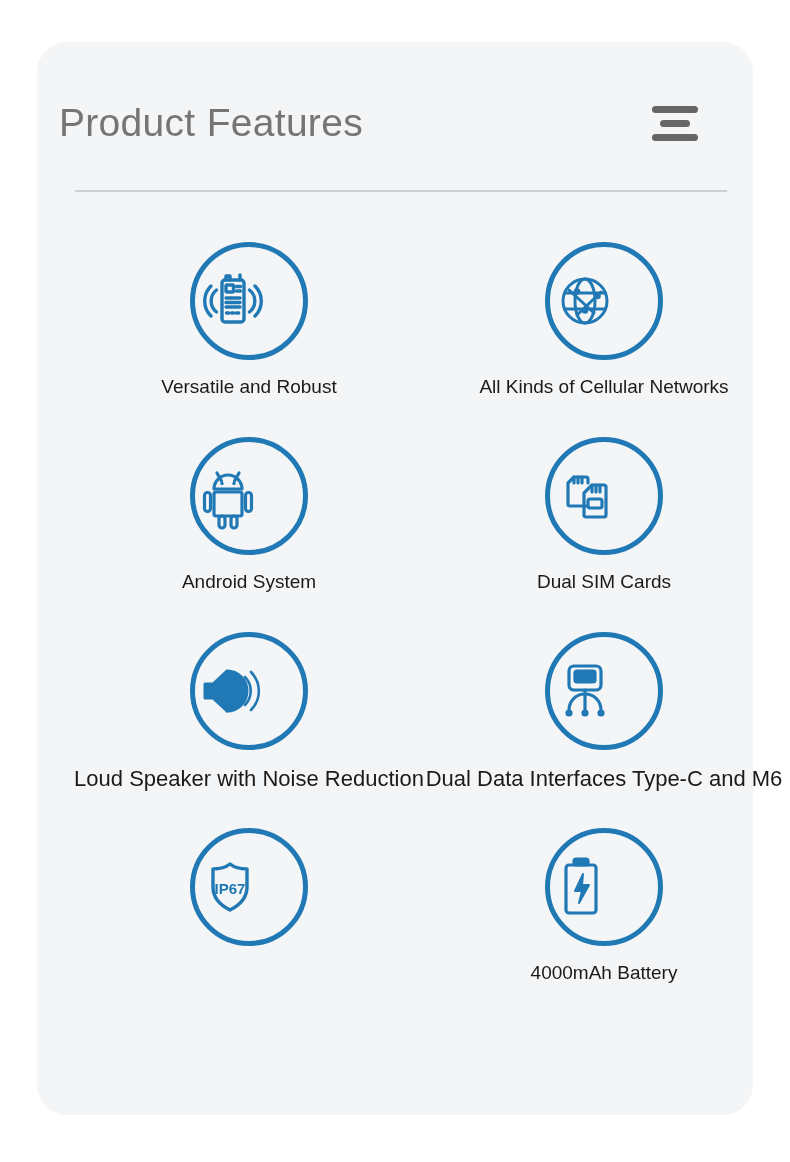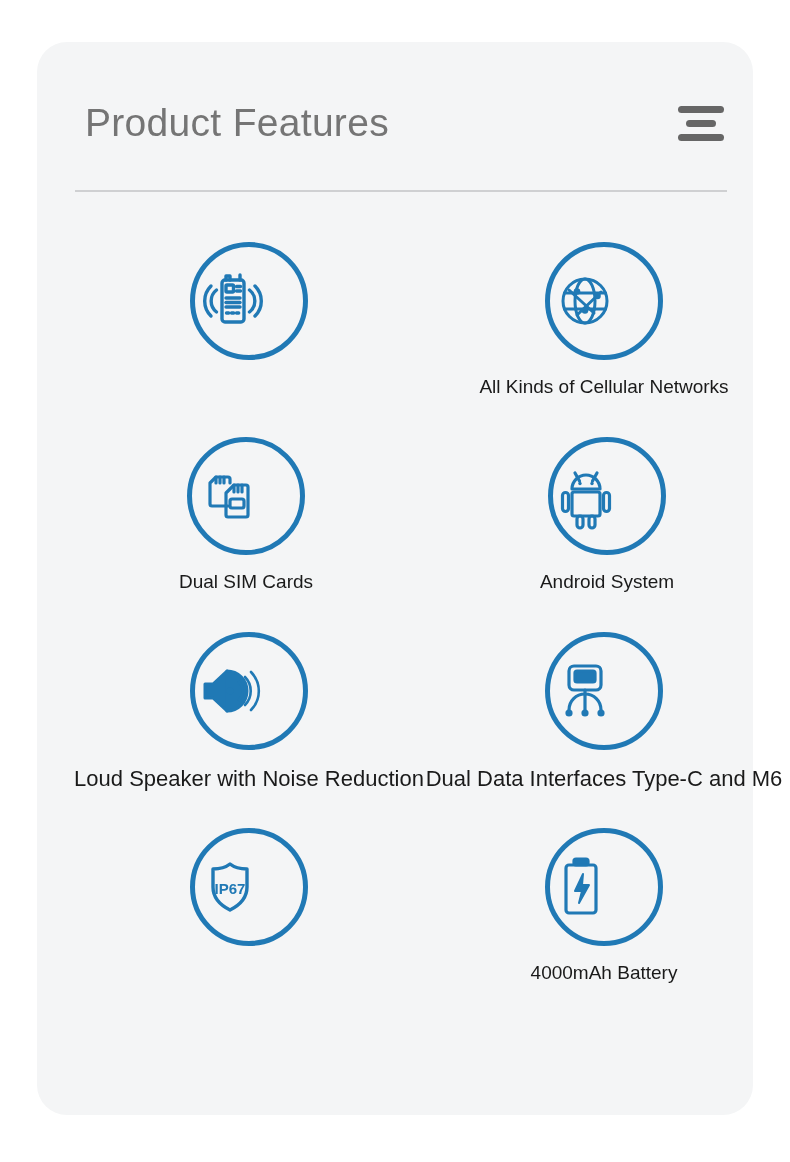--- a/index.html
+++ b/index.html
@@ -25,21 +25,21 @@
     top: 42px;
     width: 716px;
     height: 1073px;
     background: #f4f5f6;
     border-radius: 30px;
   }
 
   
   .card-header {
     position: absolute;
-    left: 48px;
+    left: 22px;
     top: 45px;
     width: 640px;
     height: 70px;
     display: flex;
     align-items: center;
     justify-content: space-between;
     text-align: right;
   }
 
   .card-title {
@@ -174,20 +174,21 @@
               <path d="M36.5 50 h2.2"></path>
               <path d="M41.5 50 h2.2"></path>
 
               <path d="M21.5 27 a14 14 0 0 0 0 22"></path>
               <path d="M16 23 a21 21 0 0 0 0 30"></path>
 
               <path d="M54.5 27 a14 14 0 0 1 0 22"></path>
               <path d="M60 23 a21 21 0 0 1 0 30"></path>
             </svg>
           </div>
+          <div class="cell-label">Versatile and Robust</div>
         </div>
 
         <div class="cell col-right">
           <div class="icon-circle">
             <svg width="70" height="70" viewBox="0 0 70 70" fill="none" stroke="#2079b5" stroke-width="3" stroke-linecap="round" stroke-linejoin="round">
               <circle cx="35" cy="35" r="22"></circle>
               <ellipse cx="35" cy="35" rx="10" ry="22"></ellipse>
               <path d="M14.5 27 h41"></path>
               <path d="M14.5 43 h41"></path>
 
@@ -198,64 +199,64 @@
               <circle cx="35" cy="44.5" r="3.3" fill="#2079b5" stroke="none"></circle>
             </svg>
           </div>
           <div class="cell-label">All Kinds of Cellular Networks</div>
         </div>
 
       </div>
 
       <div class="grid-row row-gap-2">
 
+        <div class="cell col-left">
+          <div class="icon-circle">
+            <svg width="66" height="70" viewBox="0 0 66 70" fill="none" stroke="#2079b5" stroke-width="3.2" stroke-linecap="round" stroke-linejoin="round">
+
+              <path d="M22 12 L26.5 20"></path>
+              <path d="M44 12 L39.5 20"></path>
+
+              <path d="M19 28 a14 14 0 0 1 28 0 z"></path>
+
+              <circle cx="27" cy="22.5" r="1.7" fill="#2079b5" stroke="none"></circle>
+              <circle cx="39" cy="22.5" r="1.7" fill="#2079b5" stroke="none"></circle>
+
+              <rect x="19" y="31" width="28" height="24" rx="2"></rect>
+
+              <rect x="9.5" y="31.5" width="6" height="19" rx="3"></rect>
+              <rect x="50.5" y="31.5" width="6" height="19" rx="3"></rect>
+
+              <rect x="24" y="55" width="6" height="12" rx="3"></rect>
+              <rect x="36" y="55" width="6" height="12" rx="3"></rect>
+            </svg>
+          </div>
+          <div class="cell-label">Android System</div>
+        </div>
+
         <div class="cell col-right">
           <div class="icon-circle">
             <svg width="72" height="70" viewBox="0 0 72 70" fill="none" stroke="#2079b5" stroke-width="3.2" stroke-linecap="round" stroke-linejoin="round">
 
               <path d="M36 45 H20 a2 2 0 0 1 -2 -2 V22 l6 -6 h12 a2 2 0 0 1 2 2 v4"></path>
               <path d="M24 16 v6"></path>
               <path d="M28 16 v6"></path>
               <path d="M32 16 v6"></path>
 
               <path d="M36 56 H54 a2 2 0 0 0 2 -2 V26 a2 2 0 0 0 -2 -2 H42 l-8 8 v22 a2 2 0 0 0 2 2 z"></path>
               <path d="M42 24 v7"></path>
               <path d="M46 24 v7"></path>
               <path d="M50 24 v7"></path>
 
               <rect x="38" y="38" width="14" height="9" rx="2"></rect>
             </svg>
           </div>
           <div class="cell-label">Dual SIM Cards</div>
         </div>
 
-        <div class="cell col-left">
-          <div class="icon-circle">
-            <svg width="66" height="70" viewBox="0 0 66 70" fill="none" stroke="#2079b5" stroke-width="3.2" stroke-linecap="round" stroke-linejoin="round">
-
-              <path d="M22 12 L26.5 20"></path>
-              <path d="M44 12 L39.5 20"></path>
-
-              <path d="M19 28 a14 14 0 0 1 28 0 z"></path>
-
-              <circle cx="27" cy="22.5" r="1.7" fill="#2079b5" stroke="none"></circle>
-              <circle cx="39" cy="22.5" r="1.7" fill="#2079b5" stroke="none"></circle>
-
-              <rect x="19" y="31" width="28" height="24" rx="2"></rect>
-
-              <rect x="9.5" y="31.5" width="6" height="19" rx="3"></rect>
-              <rect x="50.5" y="31.5" width="6" height="19" rx="3"></rect>
-
-              <rect x="24" y="55" width="6" height="12" rx="3"></rect>
-              <rect x="36" y="55" width="6" height="12" rx="3"></rect>
-            </svg>
-          </div>
-          <div class="cell-label">Android System</div>
-        </div>
-
       </div>
 
       <div class="grid-row row-gap-3">
 
         <div class="cell col-left">
           <div class="icon-circle">
             <svg width="74" height="64" viewBox="0 0 74 64" fill="none" stroke="#2079b5" stroke-width="3" stroke-linecap="round" stroke-linejoin="round">
 
               <path d="M10 25 h8 l14 -13 v40 L18 39 h-8 z" fill="#2079b5" stroke="#2079b5"></path>
 

